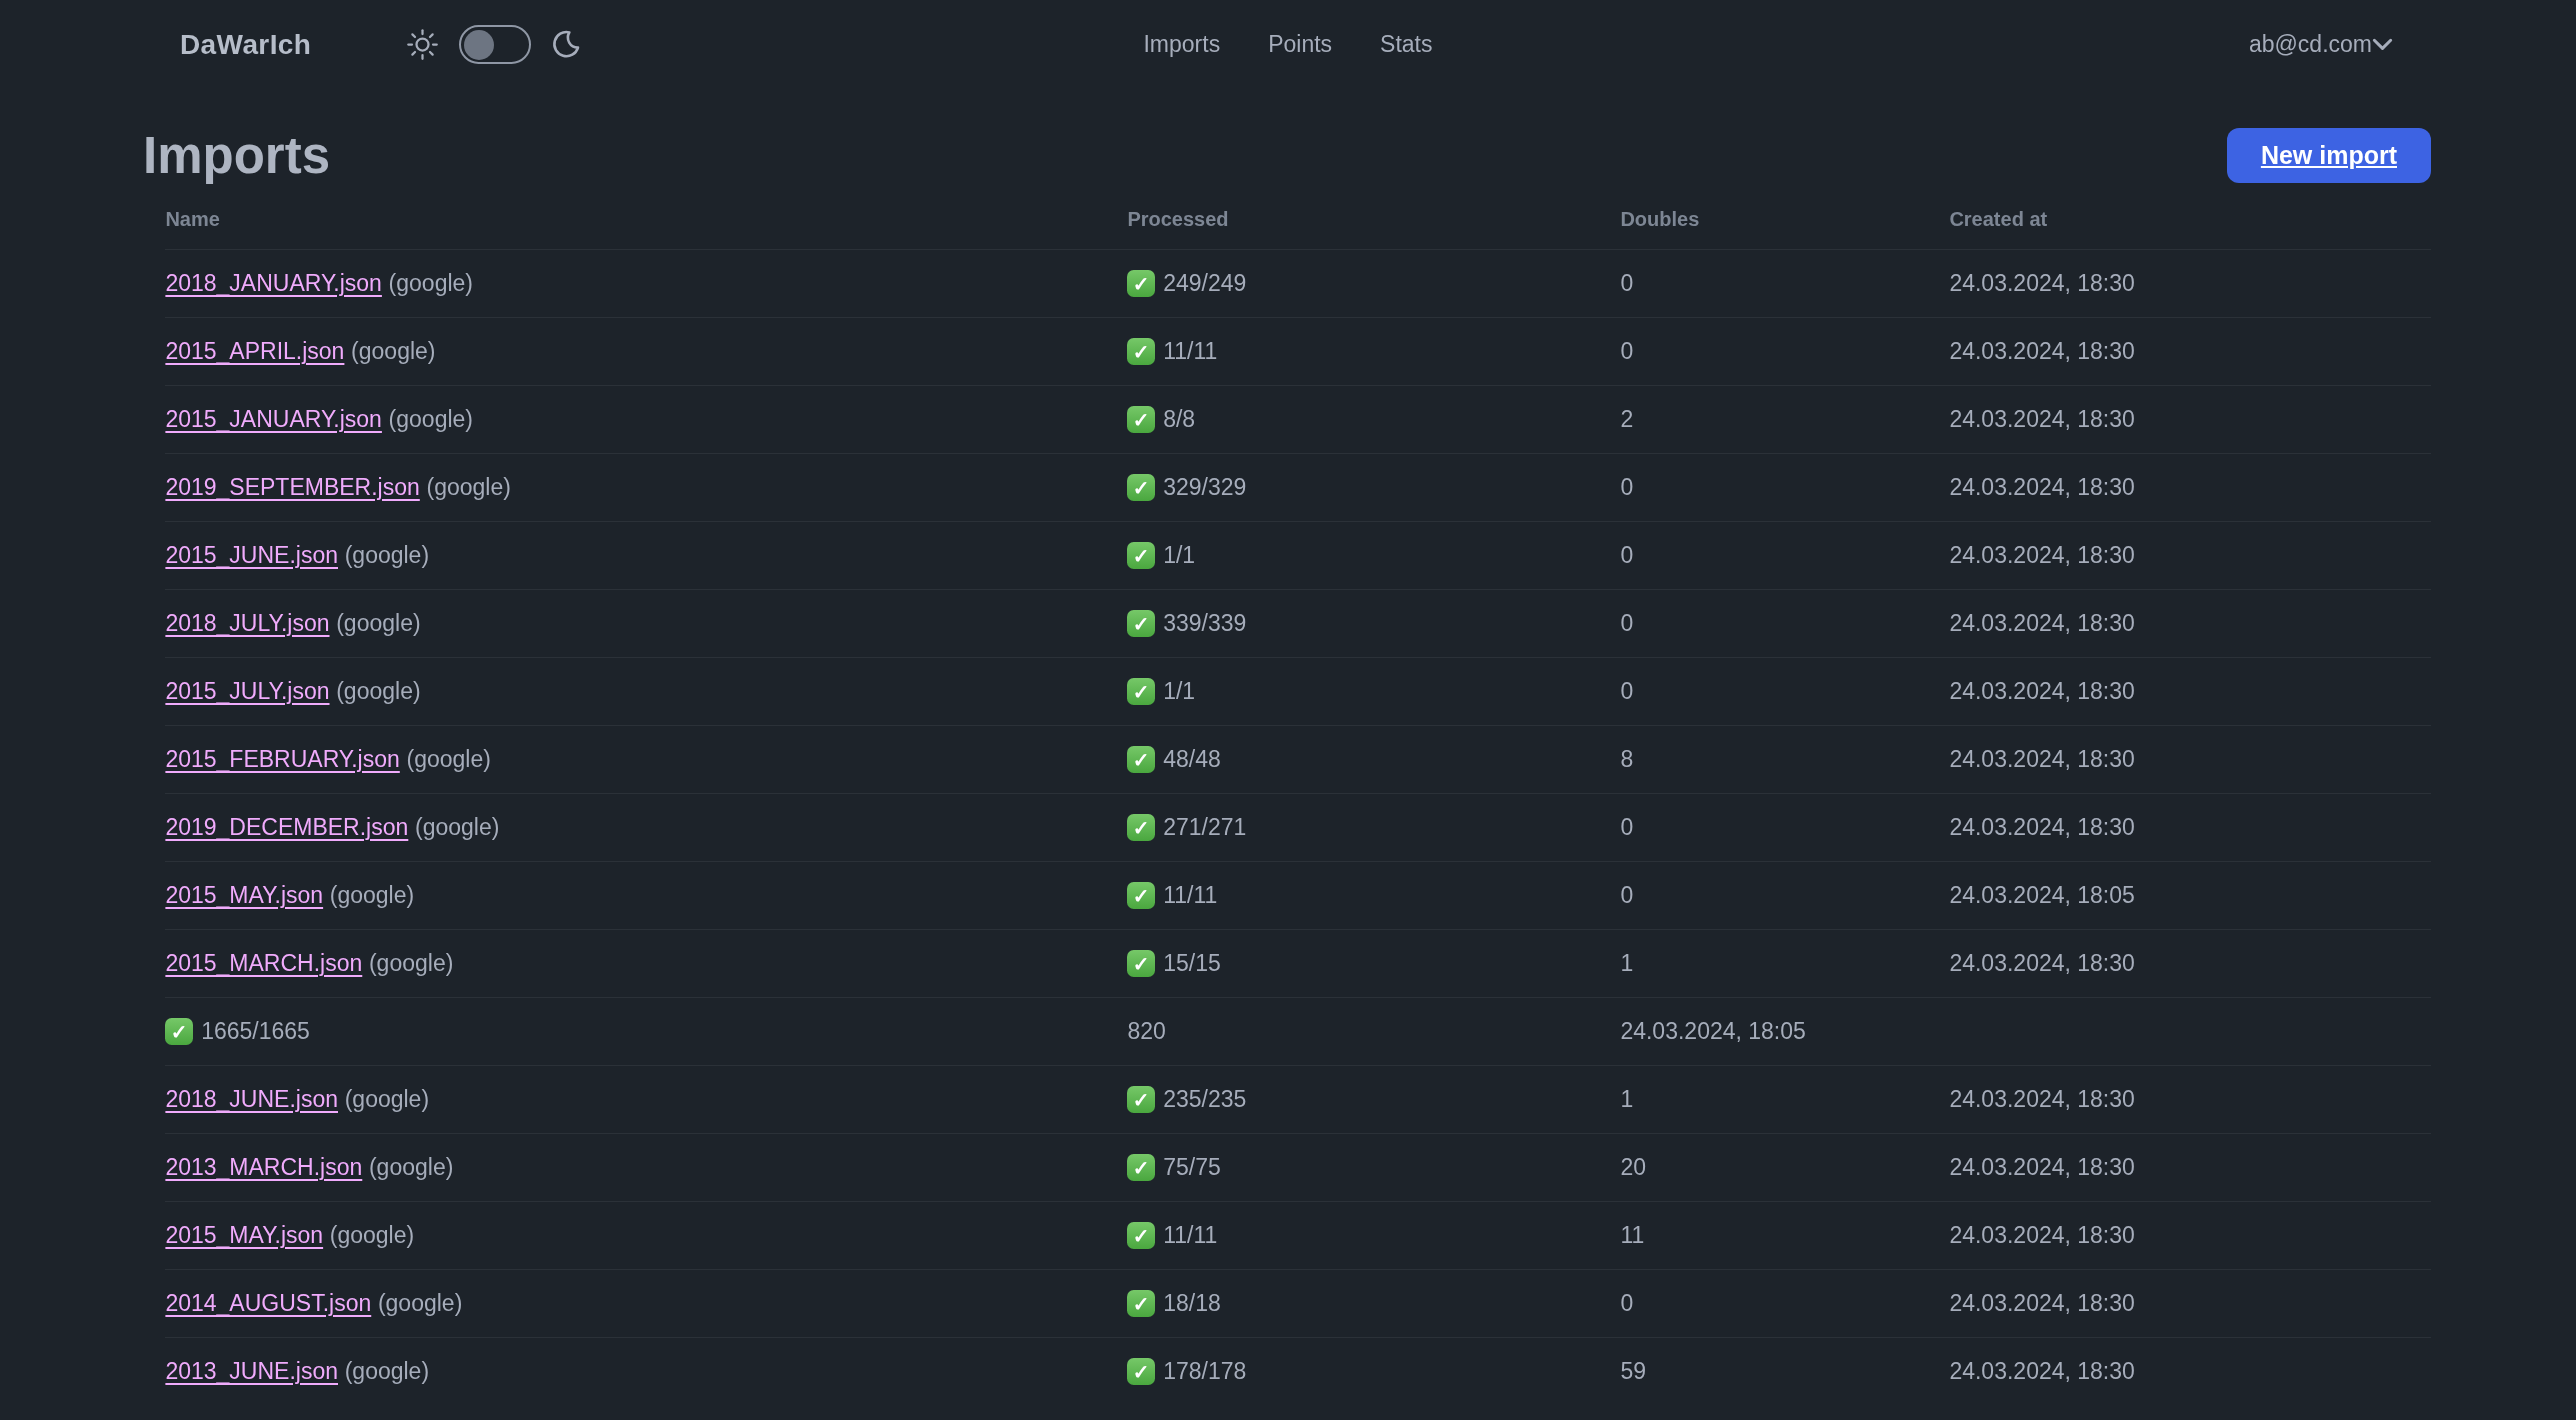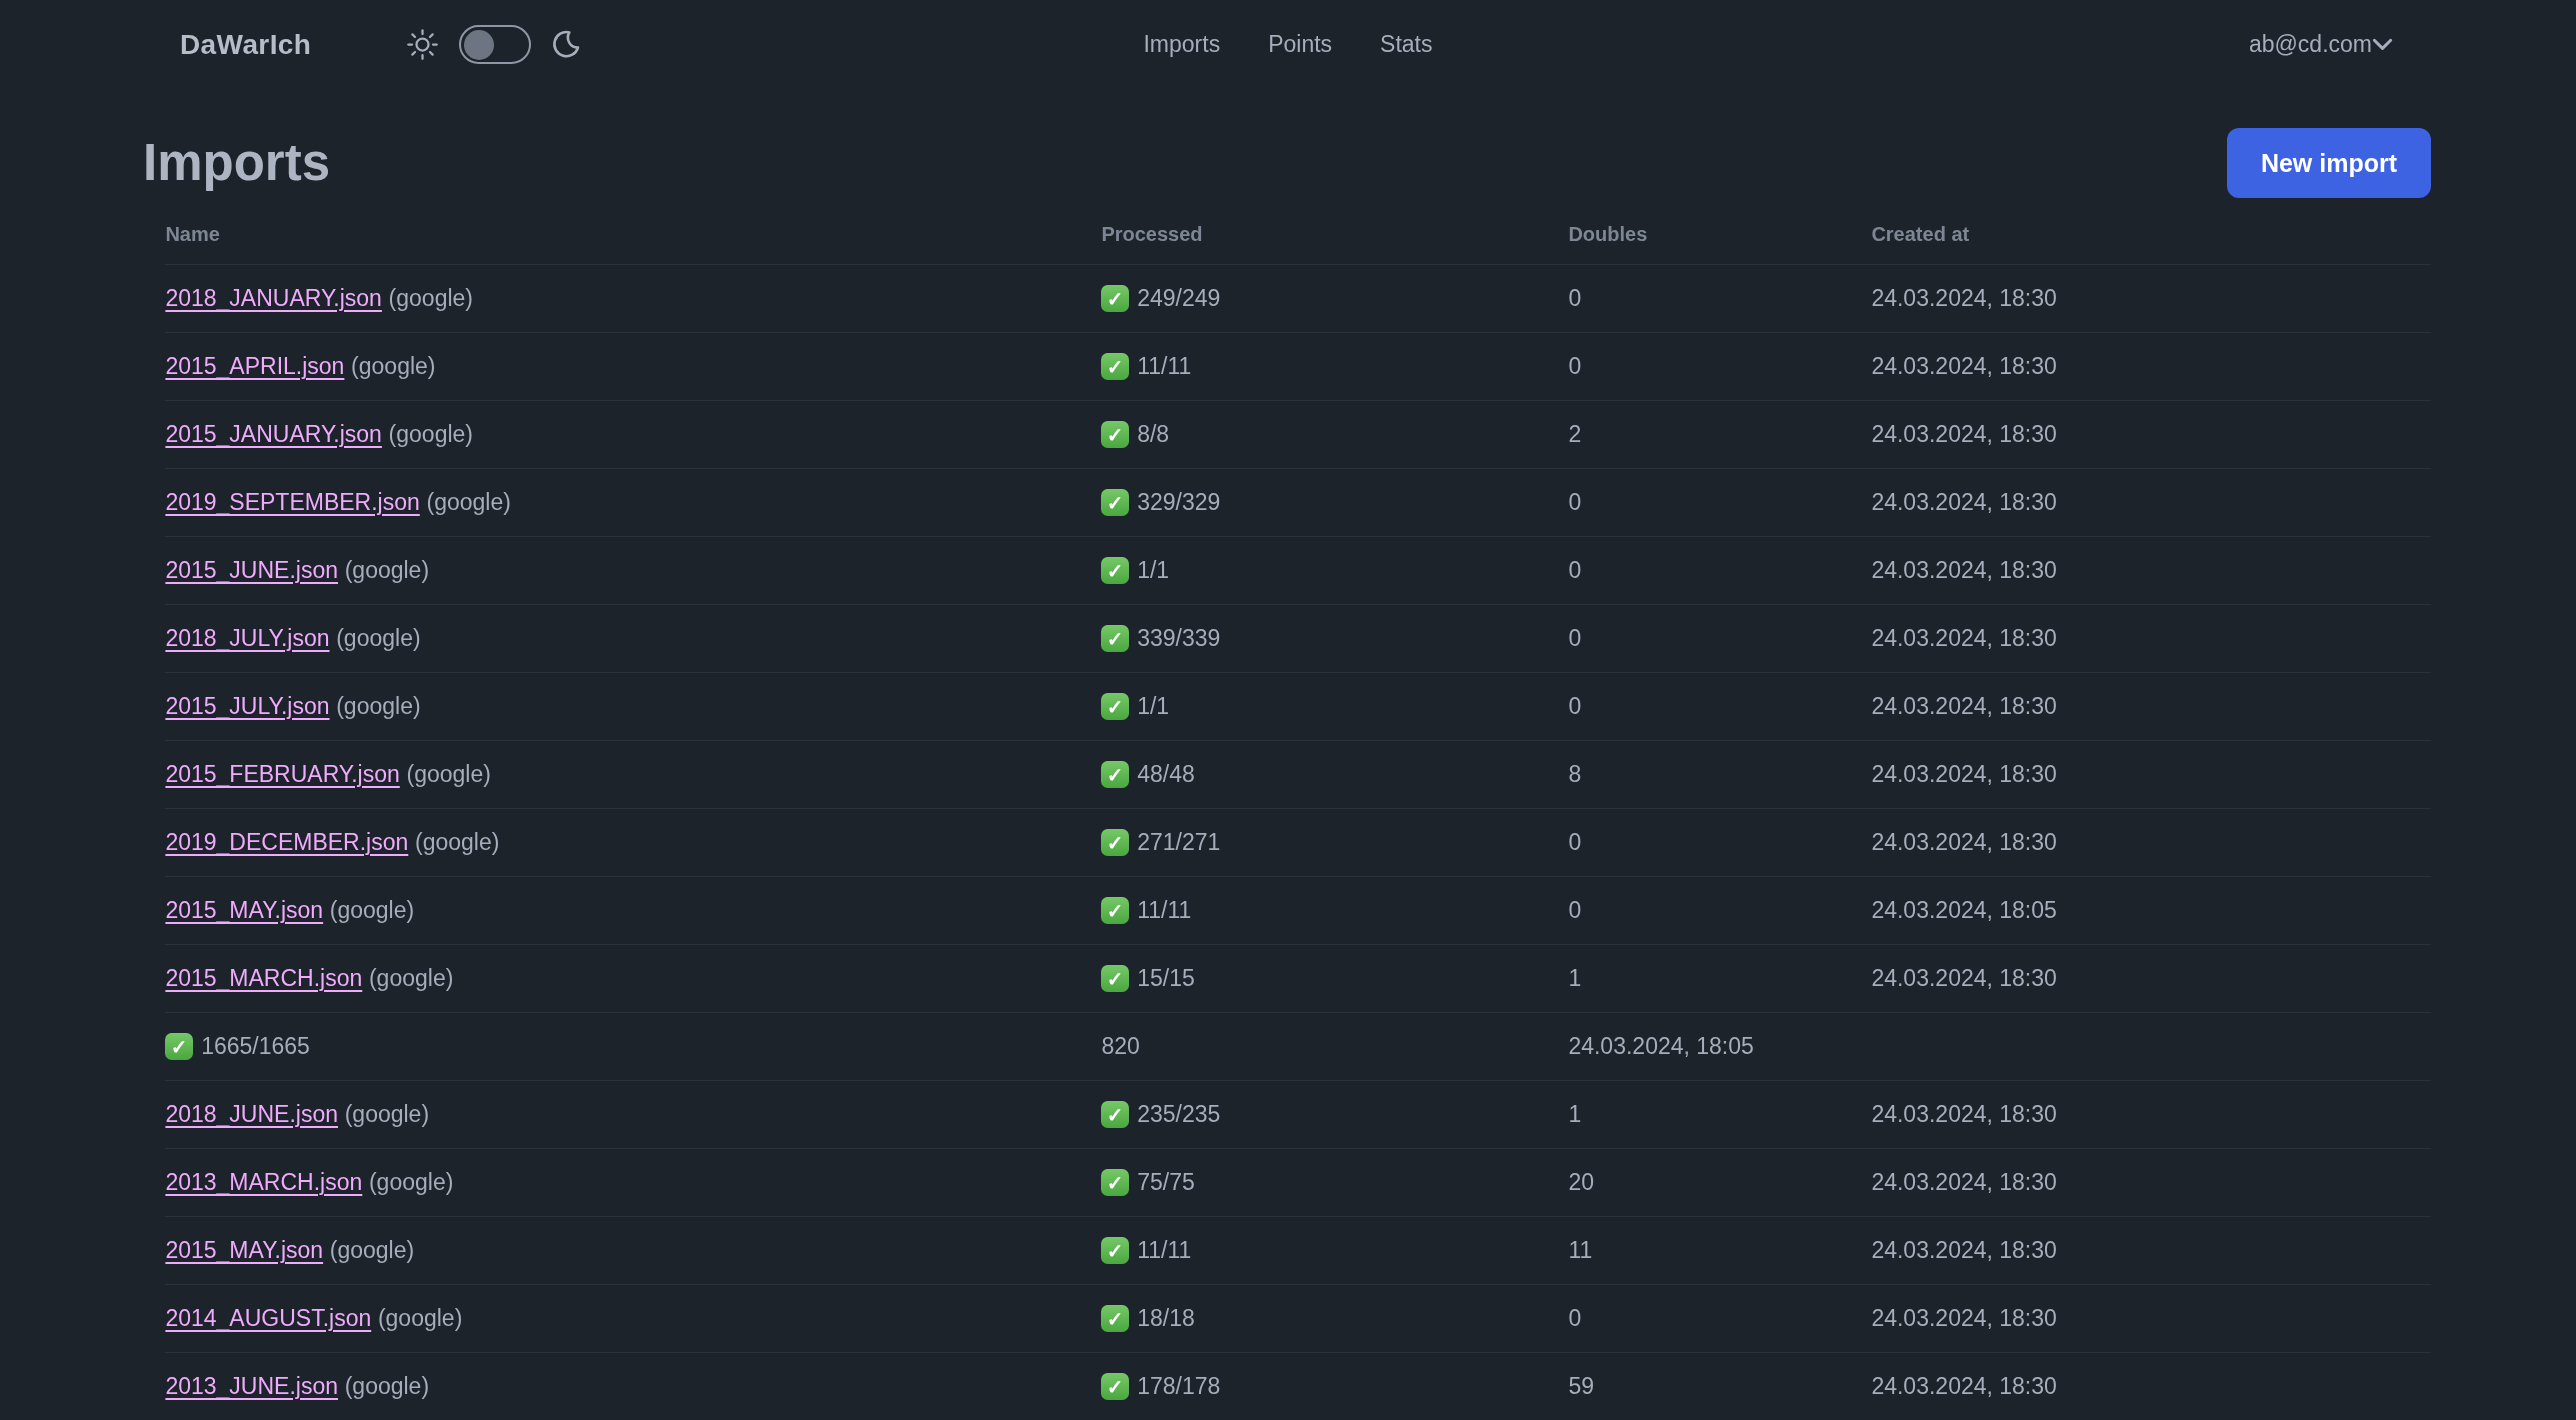--- a/index.html
+++ b/index.html
@@ -89,42 +89,44 @@
     justify-content: space-between;
   }
   .page-title {
     font-size: 51px;
     line-height: 1.05;
     font-weight: 800;
     color: #aeb5c2;
     margin: 0;
   }
   .btn-primary {
-    height: 70px;
+    height: 55px;
     padding: 0 34px;
     background: #3d63e3;
     color: #ffffff;
     font-size: 25px;
     font-weight: 600;
     font-family: "Liberation Sans", sans-serif;
     border: none;
     border-radius: 12px;
     cursor: pointer;
     display: flex;
     align-items: center;
+    text-decoration: underline;
   }
 
   
   .imports-table {
     margin: 25px 0 0 22.4px;
   }
   .thead, .trow {
     display: grid;
     grid-template-columns: 936px 467px 303px 1fr;
     align-items: center;
+    gap: 26px;
   }
   .thead {
     padding-bottom: 18px;
   }
   .th {
     font-size: 20px;
     font-weight: 700;
     color: #7d8694;
   }
   .trow {

